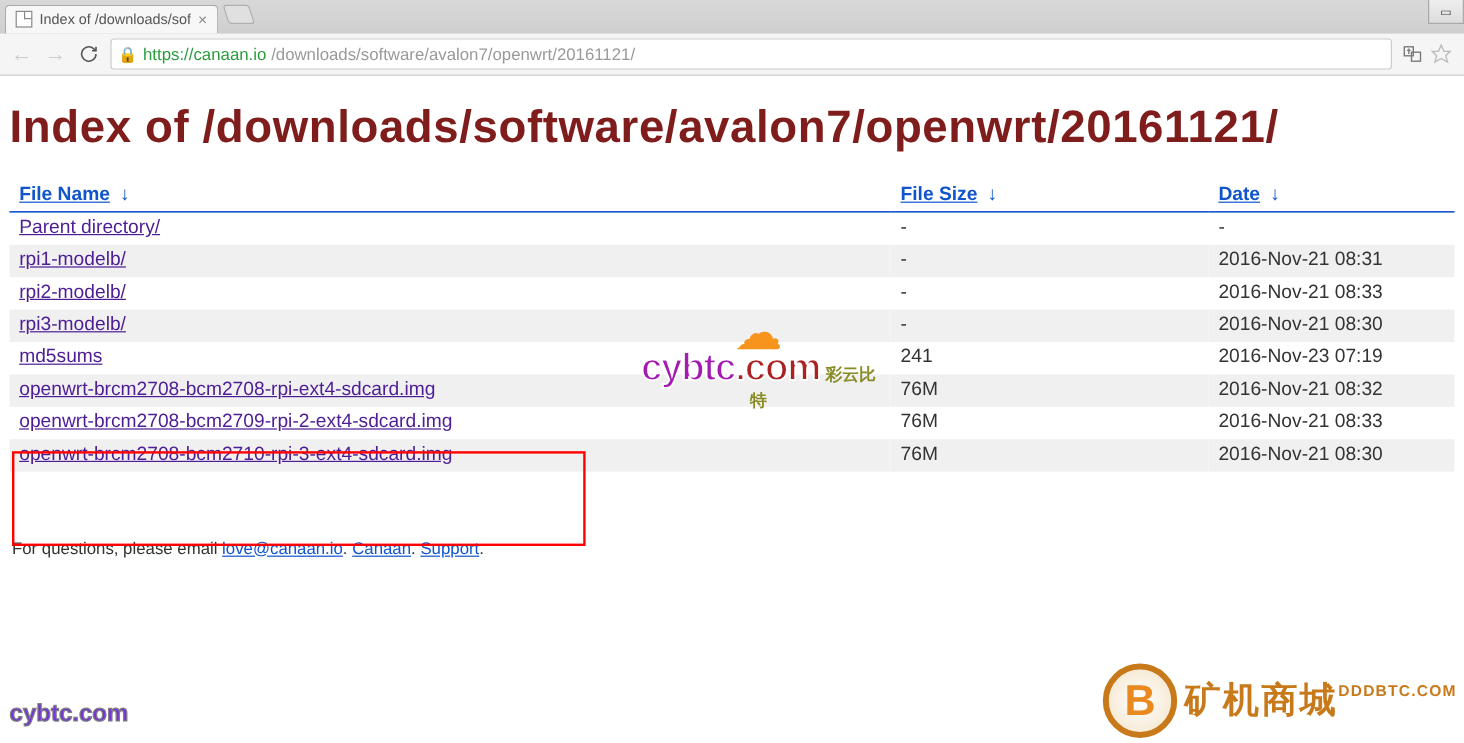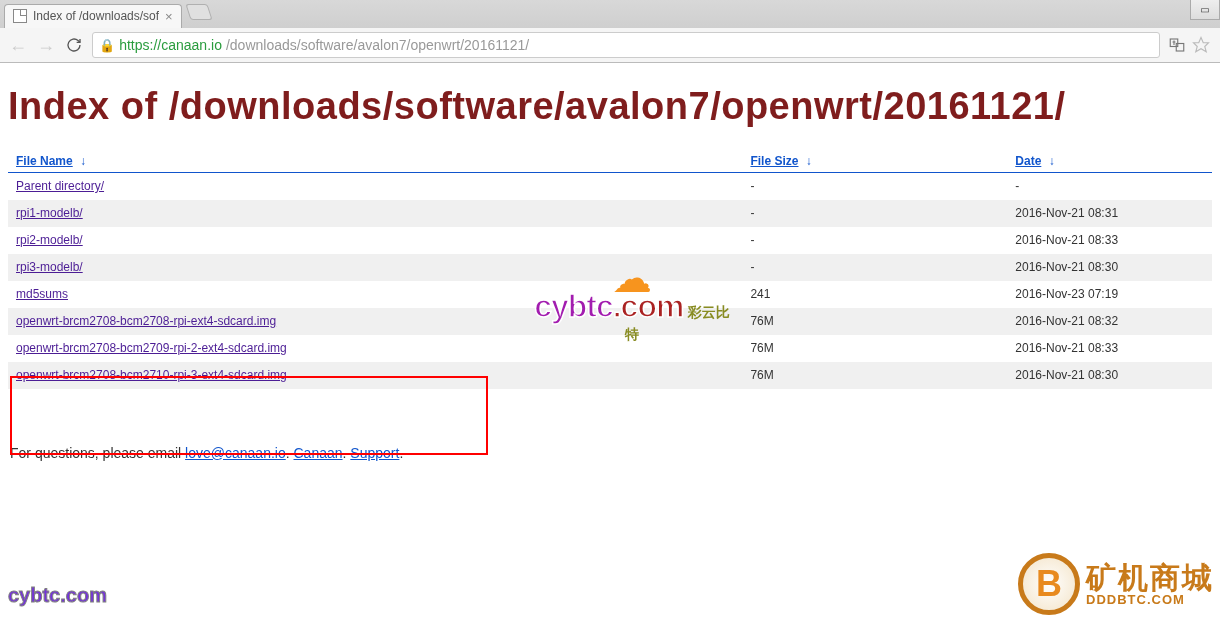--- a/index.html
+++ b/index.html
@@ -23,21 +23,21 @@
     .omnibox { flex: 1; height: 26px; border: 1px solid #ccc; border-radius: 3px; background: #fff; display: flex; align-items: center; padding: 0 6px; font-size: 14px; color: #333; gap: 4px; }
     .lock { color: #2a9c3e; font-size: 13px; }
     .url-secure { color: #2a9c3e; }
     .url-path { color: #999; }
     .rightctrls { display: flex; gap: 6px; padding-right: 2px; }
     .rc { width: 18px; height: 18px; }
 
     .page-content { padding: 4px 8px 0 8px; font-family: "Lucida Sans Unicode", "Lucida Grande", Verdana, sans-serif; color: #333; }
     h1.page-title { font-size: 38px; font-weight: bold; color: #7f1d1d; margin: 18px 0 22px 0; letter-spacing: 0.5px; }
 
-    table.listing { width: 100%; border-collapse: collapse; font-size: 12px; }
+    table.listing { width: 100%; border-collapse: collapse; font-size: 16px; }
     table.listing th { text-align: left; font-weight: bold; color: #1155cc; border-bottom: 1px solid #1155cc; padding: 4px 8px; }
     table.listing th a { color: #1155cc; text-decoration: underline; cursor: pointer; }
     table.listing th .sort { text-decoration: none; display: inline-block; margin-left: 4px; }
     table.listing tbody tr:nth-child(even) { background: #f0f0f0; }
     table.listing td { padding: 4px 8px; color: #333; height: 27px; }
     table.listing td a { color: #4c1d95; text-decoration: underline; cursor: pointer; }
 
     .col-name { width: 61%; }
     .col-size { width: 22%; }
     .col-date { width: 17%; }
@@ -52,21 +52,21 @@
     .watermark-cybtc .txt { font-family: Arial; font-weight: bold; font-size: 32px; letter-spacing: -1px; }
     .watermark-cybtc .c1 { color: #a21caf; -webkit-text-stroke: 1.5px #fff; }
     .watermark-cybtc .c2 { color: #aa2222; -webkit-text-stroke: 1.5px #fff; }
     .watermark-cybtc .cn { font-size: 14px; color: #888c22; font-weight: bold; }
 
     .watermark-bot-left { position: absolute; left: 8px; bottom: 12px; font-family: Arial; font-weight: bold; font-size: 20px; color: #6d28d9; -webkit-text-stroke: 1px #7a7a7a; opacity: 0.95; }
 
     .watermark-bot-right { position: absolute; right: 6px; bottom: 4px; display: flex; align-items: center; gap: 6px; }
     .coin { width: 62px; height: 62px; border-radius: 50%; border: 5px solid #c87a1a; background: radial-gradient(#fff, #f3e3c7); display: flex; align-items: center; justify-content: center; }
     .coin span { font-size: 36px; font-weight: bold; color: #e88a1f; font-family: Arial; }
-    .rtxt { display: flex; flex-direction: column; line-height: 1; }
+    .rtxt { display: flex; flex-direction: row; line-height: 1; }
     .rtxt .cn { font-size: 30px; font-weight: bold; color: #c87a1a; letter-spacing: 2px; font-family: "Microsoft YaHei", sans-serif; }
     .rtxt .en { font-size: 13px; font-weight: bold; color: #c87a1a; letter-spacing: 1px; font-family: Arial; }
   </style>
 </head>
 <body>
 
 <div class="browser-chrome">
   <div class="tab-bar">
     <div class="tab">
       <span class="favicon"></span>

